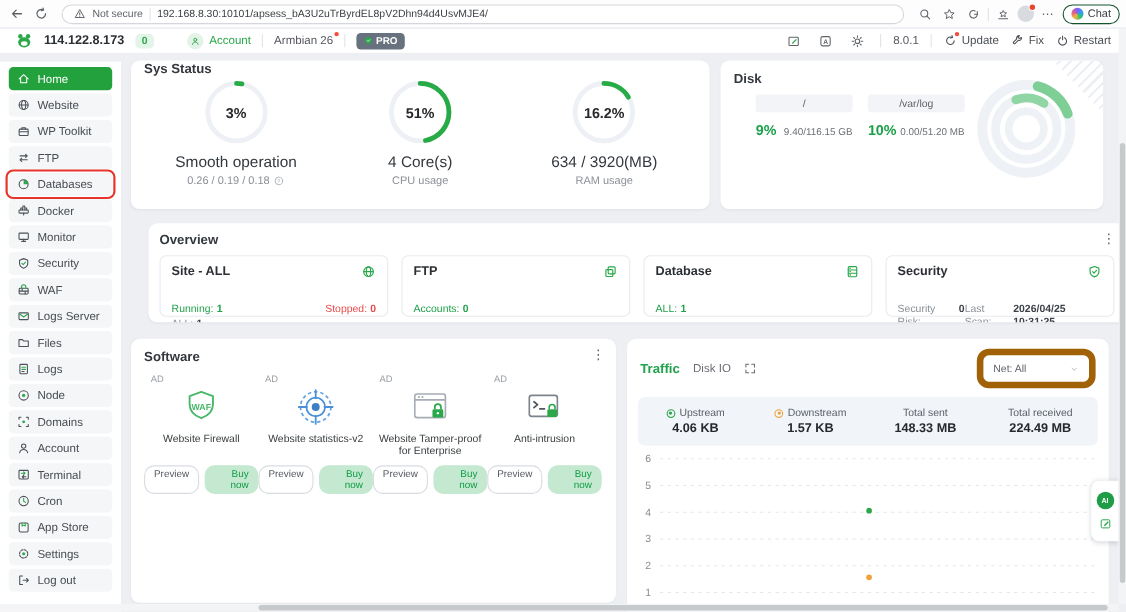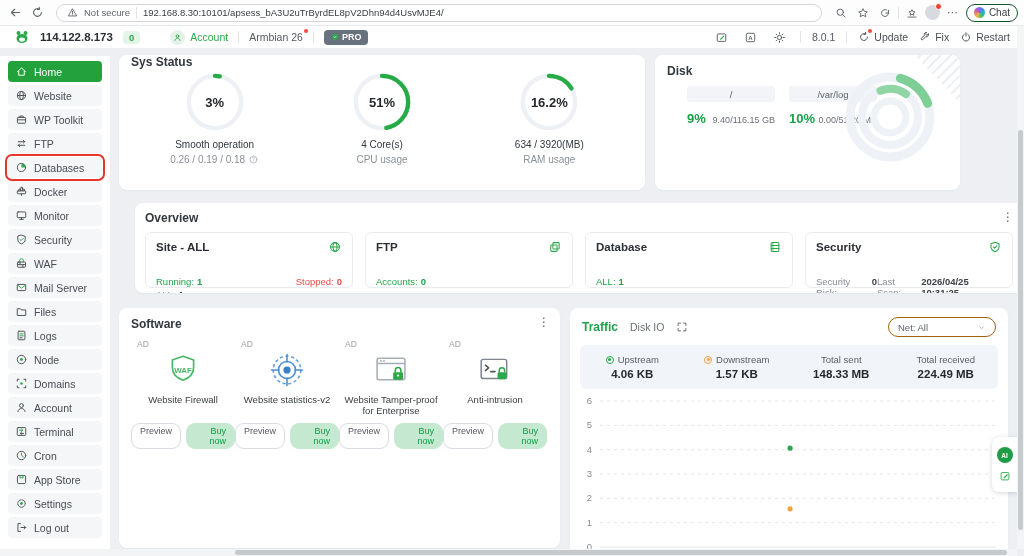--- a/index.html
+++ b/index.html
@@ -62,25 +62,25 @@
   .card-title { font-size:12px; font-weight:bold; color:#33383e; }
   .kebab { position:absolute; top:8px; right:10px; color:#5f6368; font-size:12px; line-height:1; cursor:pointer; }
 
   
   #card-sys { left:9px; top:7px; width:526px; height:135px; padding:0 12px; }
   .gauges { display:flex; justify-content:space-around; margin-top:2px; }
   .gauge { display:flex; flex-direction:column; align-items:center; width:160px; }
   .ring { position:relative; width:62px; height:62px; }
   .ring .pct { position:absolute; inset:0; display:flex; align-items:center; justify-content:center;
     font-size:13px; font-weight:bold; color:#26282b; }
-  .g-line1 { font-size:10px; color:#33383e; margin-top:6px; }
+  .g-line1 { font-size:14px; color:#33383e; margin-top:6px; }
   .g-line2 { font-size:10px; color:#8b9097; margin-top:4px; display:flex; align-items:center; gap:3px; }
 
   
-  #card-disk { left:545px; top:7px; width:305px; height:135px; padding:9px 12px; }
+  #card-disk { left:545px; top:7px; width:348px; height:135px; padding:9px 12px; }
   .hatch { position:absolute; top:0; right:0; width:70px; height:64px;
     background:repeating-linear-gradient(135deg,#eceff3 0 2px,transparent 2px 7px);
     clip-path:polygon(35% 0,100% 0,100% 75%); pointer-events:none; }
   .disk-cols { display:flex; gap:14px; margin:8px 0 0 20px; }
   .disk-col { width:88px; }
   .disk-pill { background:#f2f4f7; border-radius:3px; height:16px; display:flex; align-items:center;
     justify-content:center; font-size:9.5px; color:#5f6368; }
   .disk-vals { display:flex; justify-content:space-between; align-items:baseline; margin-top:9px; }
   .disk-pct { font-size:13px; font-weight:bold; color:#1ba04a; }
   .disk-usage { font-size:9px; color:#6b7076; }
@@ -113,21 +113,21 @@
     padding:2px 8px; cursor:pointer; }
   .btn-buy { font-size:9px; color:#119b45; background:#c4e9d0; border:1px solid #c4e9d0; border-radius:9px;
     padding:2px 8px; cursor:pointer; }
 
   
   #card-traffic { left:460px; top:260px; width:438px; height:300px; padding:9px 0 0 0; }
   .tr-head { display:flex; align-items:center; padding:0 12px; gap:12px; }
   .tr-tab-active { font-size:12px; font-weight:bold; color:#21a24b; cursor:pointer; }
   .tr-tab { font-size:10.5px; color:#6a6f75; cursor:pointer; }
   .tr-expand { color:#6a6f75; display:flex; cursor:pointer; }
-  .net-select { margin-left:auto; width:108px; height:20px; border:1px solid #a16207; border-radius:11px;
+  .net-select { margin-left:auto; width:108px; height:36px; border:6px solid #a16207; border-radius:11px;
     display:flex; align-items:center; justify-content:space-between; padding:0 9px; font-size:9.5px;
     color:#61666c; cursor:pointer; }
   .net-select .chev { color:#b3b8be; display:flex; }
   .tr-stats { margin:8px 10px 0 10px; background:#f1f4f8; border-radius:6px; height:44px;
     display:flex; align-items:center; }
   .t-stat { flex:1; display:flex; flex-direction:column; align-items:center; gap:3px; }
   .t-label { font-size:9.5px; color:#5b6066; display:flex; align-items:center; gap:4px; }
   .t-value { font-size:11.5px; font-weight:bold; color:#26292d; }
   .mark { width:8px; height:8px; border-radius:50%; border:1px solid; display:flex; align-items:center; justify-content:center; }
   .mark i { width:3px; height:3px; border-radius:50%; display:block; }
@@ -372,21 +372,21 @@
         </span>
         <span>WAF</span>
       </div>
       <div class="side-item">
         <span class="si-ic">
           <svg width="13" height="13" viewBox="0 0 16 16" fill="none" stroke="currentColor" stroke-width="1.2" stroke-linecap="round" stroke-linejoin="round">
             <rect x="2.8" y="4.2" width="10.4" height="7.6" rx="1"></rect>
             <path d="M3.2 5.2 8 8.8l4.8-3.6" stroke="#2aa84a"></path>
           </svg>
         </span>
-        <span>Mail Server</span>
+        <span>Logs Server</span>
       </div>
       <div class="side-item">
         <span class="si-ic">
           <svg width="13" height="13" viewBox="0 0 16 16" fill="none" stroke="currentColor" stroke-width="1.2" stroke-linecap="round" stroke-linejoin="round">
             <path d="M2.8 12.4V4.6h3.8l1.3 1.5h5.3v6.3z"></path>
           </svg>
         </span>
         <span>Files</span>
       </div>
       <div class="side-item">

